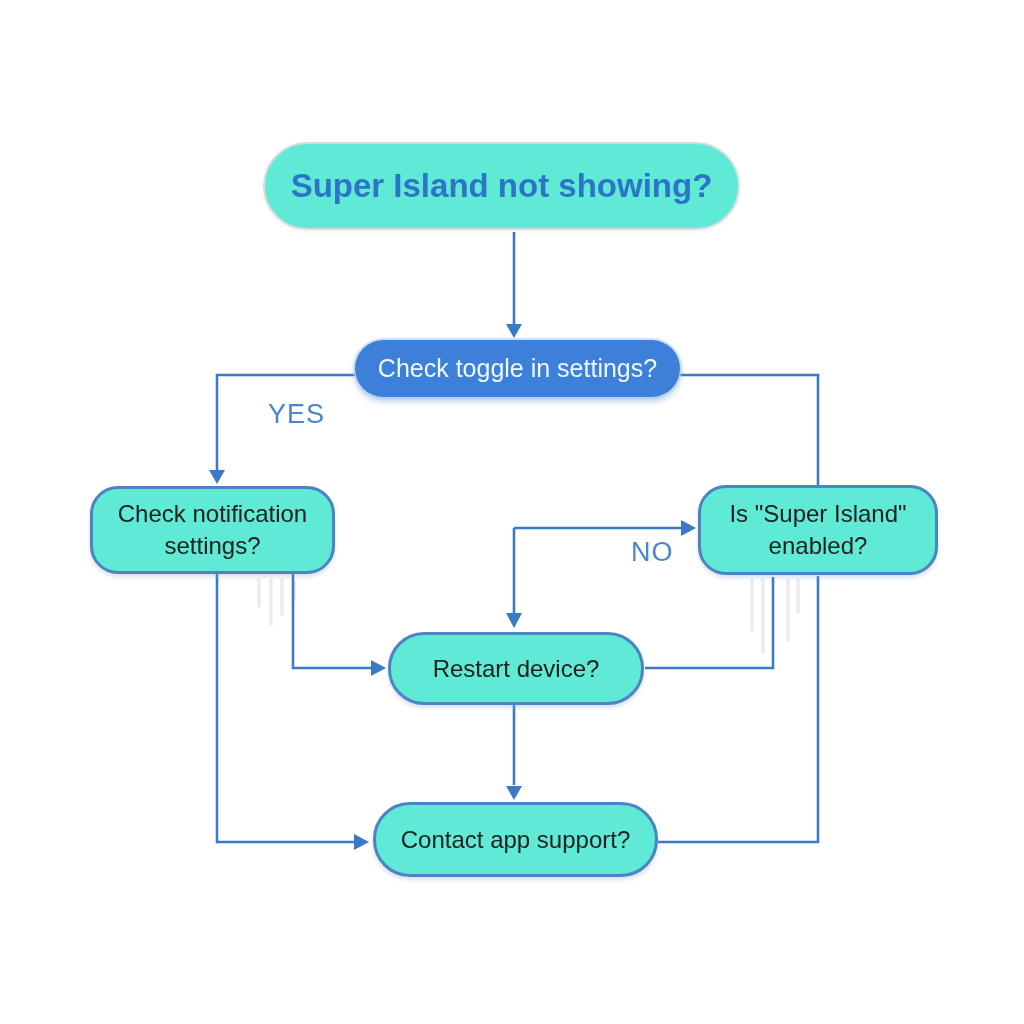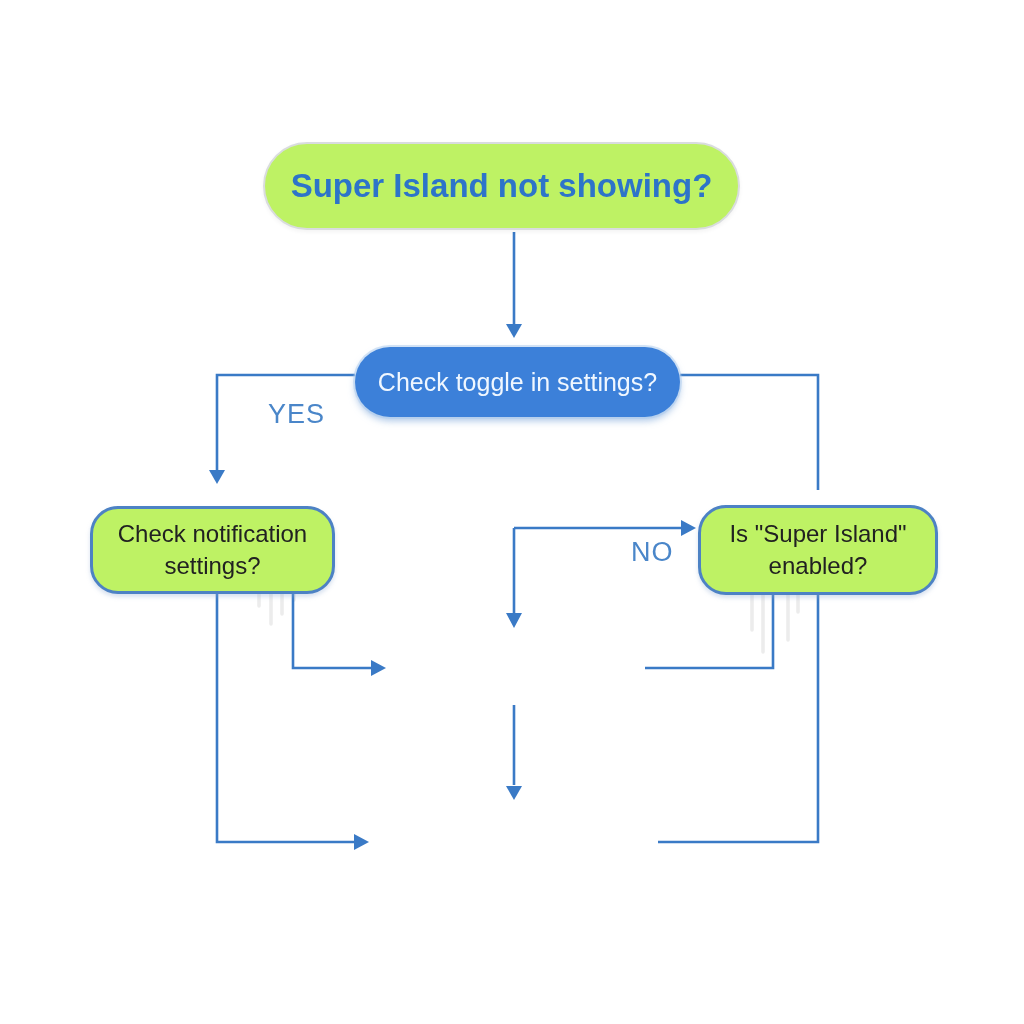--- a/index.html
+++ b/index.html
@@ -11,55 +11,54 @@
     font-family: "Liberation Sans", sans-serif;
     overflow: hidden;
   }
   svg.edges { position: absolute; left: 0; top: 0; }
   .edge { fill: none; stroke: var(--line, #3a7ac6); stroke-width: 2.6; }
   .arrowhead { fill: var(--line, #3a7ac6); stroke: none; }
   .smudge { fill: none; stroke: #d9d9d9; stroke-width: 3.5; opacity: 0.5; stroke-linecap: round; }
 
   .node {
     position: absolute;
-    background: #bef264;
+    background: #5eead4;
     display: flex;
     align-items: center;
     justify-content: center;
     text-align: center;
     box-sizing: border-box;
     color: var(--node-text, #212121);
     font-size: 24px;
     line-height: 1.32;
     padding: 0 10px;
   }
   .node--outline {
     border: 3px solid var(--node-border, #4d82c4);
     box-shadow: 0 3px 4px rgba(140, 170, 210, 0.35);
-    margin-top: 20px;
   }
   .node--start {
     border: 2px solid var(--title-border, #dadada);
     box-shadow: 0 2px 4px rgba(0, 0, 0, 0.05);
     font-size: 33px;
     font-weight: bold;
     color: var(--title-text, #2d74c9);
     white-space: nowrap;
   }
   .node--primary {
     background: var(--primary-fill, #3c80d9);
     color: var(--primary-text, #f0f7ff);
     font-size: 25px;
     border: none;
     box-shadow: 0 0 0 2px rgba(176, 205, 238, 0.55), 0 4px 7px rgba(130, 170, 220, 0.65);
     white-space: nowrap;
   }
 
   .node--start-pos        { left: 263px; top: 142px; width: 477px; height: 88px; border-radius: 44px; }
-  .node--toggle-pos       { left: 355px; top: 340px; width: 325px; height: 70px; border-radius: 35px; margin-top: 7px; }
+  .node--toggle-pos       { left: 355px; top: 340px; width: 325px; height: 57px; border-radius: 35px; }
   .node--notification-pos { left:  90px; top: 486px; width: 245px; height: 88px; border-radius: 28px; }
   .node--enabled-pos      { left: 698px; top: 485px; width: 240px; height: 90px; border-radius: 28px; }
   .node--restart-pos      { left: 388px; top: 632px; width: 256px; height: 73px; border-radius: 36px; }
   .node--contact-pos      { left: 373px; top: 802px; width: 285px; height: 75px; border-radius: 37px; }
 
   .branch-label {
     position: absolute;
     font-size: 27px;
     color: var(--branch-label, #4a86c9);
     letter-spacing: 1px;
@@ -120,19 +119,25 @@
   </div>
 
   <div class="node node--outline node--notification-pos">
     <span>Check notification settings?</span>
   </div>
 
   <div class="node node--outline node--enabled-pos">
     <span>Is "Super Island" enabled?</span>
   </div>
 
+  <div class="node node--outline node--restart-pos">
+    <span>Restart device?</span>
+  </div>
 
+  <div class="node node--outline node--contact-pos">
+    <span>Contact app support?</span>
+  </div>
 
   <div class="branch-label branch-label--yes">YES</div>
 
   <div class="branch-label branch-label--no">NO</div>
 
 </div>
 
 </body></html>

